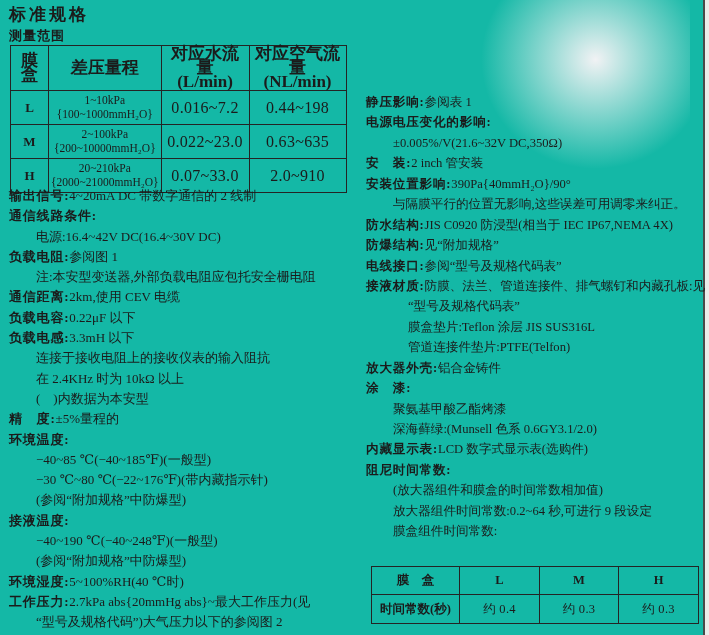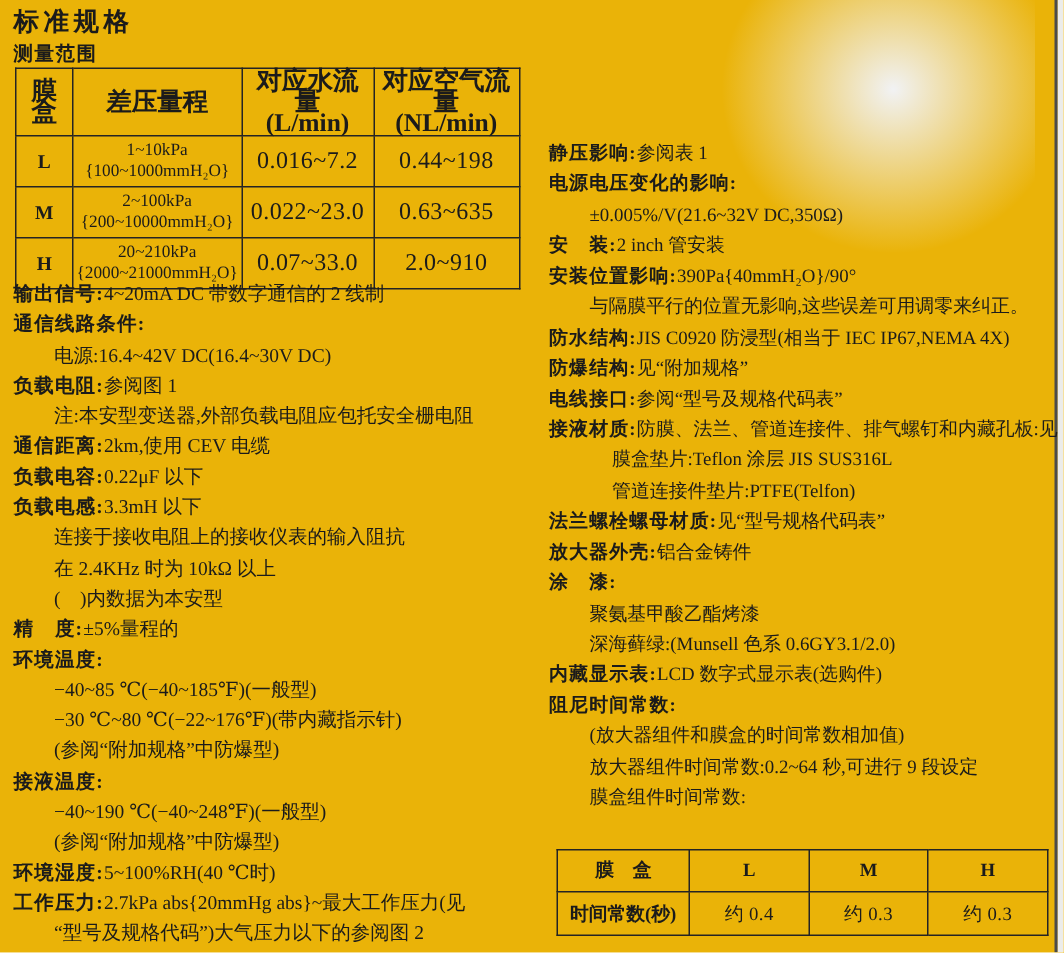--- a/index.html
+++ b/index.html
@@ -1,18 +1,18 @@
 <!DOCTYPE html>
 <html><head>
 <meta charset="utf-8">
 <style>
   html,body{margin:0;padding:0;background:#ffffff;}
   .page{
     position:relative;width:709px;height:635px;overflow:hidden;
-    background:#eab308;color:#1b1b1b;
+    background:#14b8a6;color:#1b1b1b;
     font-family:"Liberation Serif","DejaVu Serif",serif;
   }
   .title{position:absolute;left:9px;top:3px;font-size:17px;font-weight:bold;letter-spacing:3px;}
   .subtitle{position:absolute;left:9px;top:27px;font-size:13px;font-weight:bold;letter-spacing:1px;}
 
   
   .mtable{position:absolute;left:10px;top:45px;border-collapse:collapse;table-layout:fixed;}
   .mtable th,.mtable td{border:1.6px solid #242424;text-align:center;vertical-align:middle;padding:1px 2px;white-space:pre-line;}
   .mtable th{font-size:17px;font-weight:bold;line-height:14px;height:32px;}
   .mtable .c0{width:38px;} .mtable .c1{width:112px;} .mtable .c2{width:88px;} .mtable .c3{width:97px;}
@@ -125,23 +125,23 @@
     <div class="line"><span class="lbl">静压影响:</span><span>参阅表 1</span></div>
     <div class="line"><span class="lbl">电源电压变化的影响:</span><span></span></div>
     <div class="line ind1"><span class="lbl"></span><span>±0.005%/V(21.6~32V DC,350Ω)</span></div>
     <div class="line"><span class="lbl">安　装:</span><span>2 inch 管安装</span></div>
     <div class="line"><span class="lbl">安装位置影响:</span><span>390Pa{40mmH₂O}/90°</span></div>
     <div class="line ind1"><span class="lbl"></span><span>与隔膜平行的位置无影响,这些误差可用调零来纠正。</span></div>
     <div class="line"><span class="lbl">防水结构:</span><span>JIS C0920 防浸型(相当于 IEC IP67,NEMA 4X)</span></div>
     <div class="line"><span class="lbl">防爆结构:</span><span>见“附加规格”</span></div>
     <div class="line"><span class="lbl">电线接口:</span><span>参阅“型号及规格代码表”</span></div>
     <div class="line"><span class="lbl">接液材质:</span><span>防膜、法兰、管道连接件、排气螺钉和内藏孔板:见</span></div>
+    <div class="line ind2"><span class="lbl"></span><span>“型号及规格代码表”</span></div>
     <div class="line ind2"><span class="lbl"></span><span>膜盒垫片:Teflon 涂层 JIS SUS316L</span></div>
     <div class="line ind2"><span class="lbl"></span><span>管道连接件垫片:PTFE(Telfon)</span></div>
-    <div class="line"><span class="lbl">法兰螺栓螺母材质:</span><span>见“型号规格代码表”</span></div>
     <div class="line"><span class="lbl">放大器外壳:</span><span>铝合金铸件</span></div>
     <div class="line"><span class="lbl">涂　漆:</span><span></span></div>
     <div class="line ind1"><span class="lbl"></span><span>聚氨基甲酸乙酯烤漆</span></div>
     <div class="line ind1"><span class="lbl"></span><span>深海藓绿:(Munsell 色系 0.6GY3.1/2.0)</span></div>
     <div class="line"><span class="lbl">内藏显示表:</span><span>LCD 数字式显示表(选购件)</span></div>
     <div class="line"><span class="lbl">阻尼时间常数:</span><span></span></div>
     <div class="line ind1"><span class="lbl"></span><span>(放大器组件和膜盒的时间常数相加值)</span></div>
     <div class="line ind1"><span class="lbl"></span><span>放大器组件时间常数:0.2~64 秒,可进行 9 段设定</span></div>
     <div class="line ind1"><span class="lbl"></span><span>膜盒组件时间常数:</span></div>
   </div>

